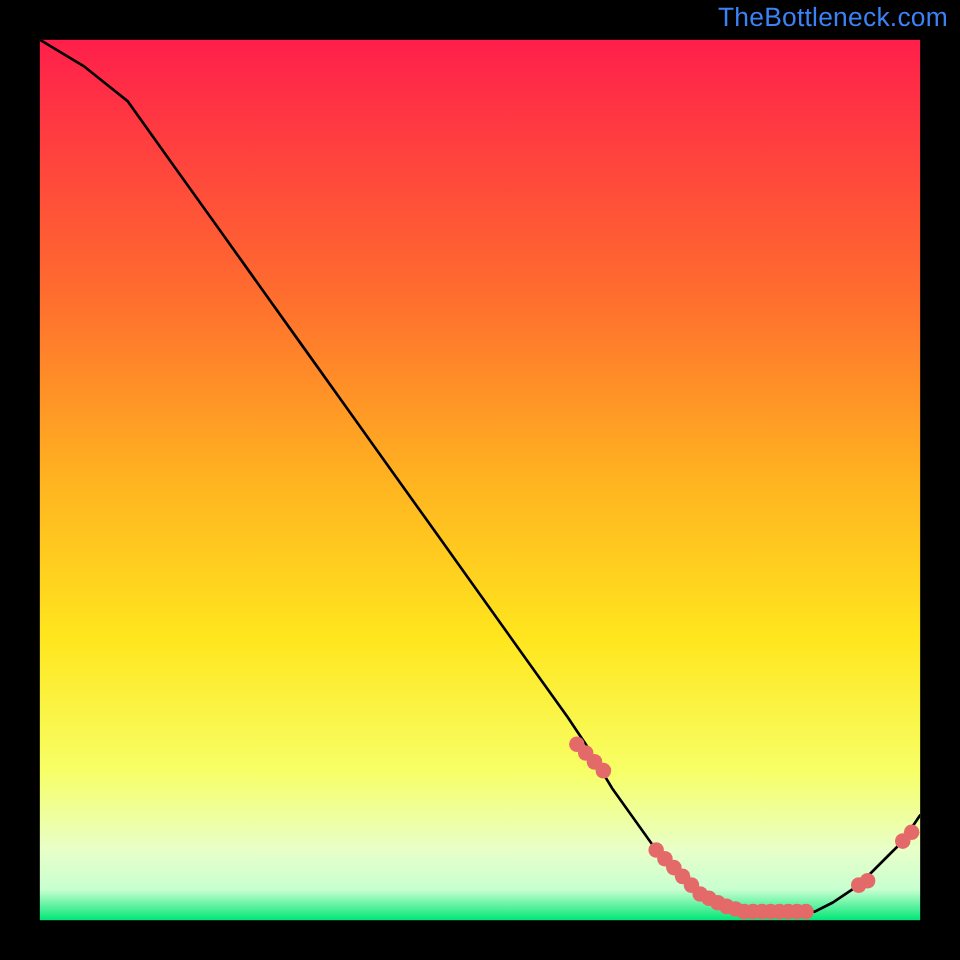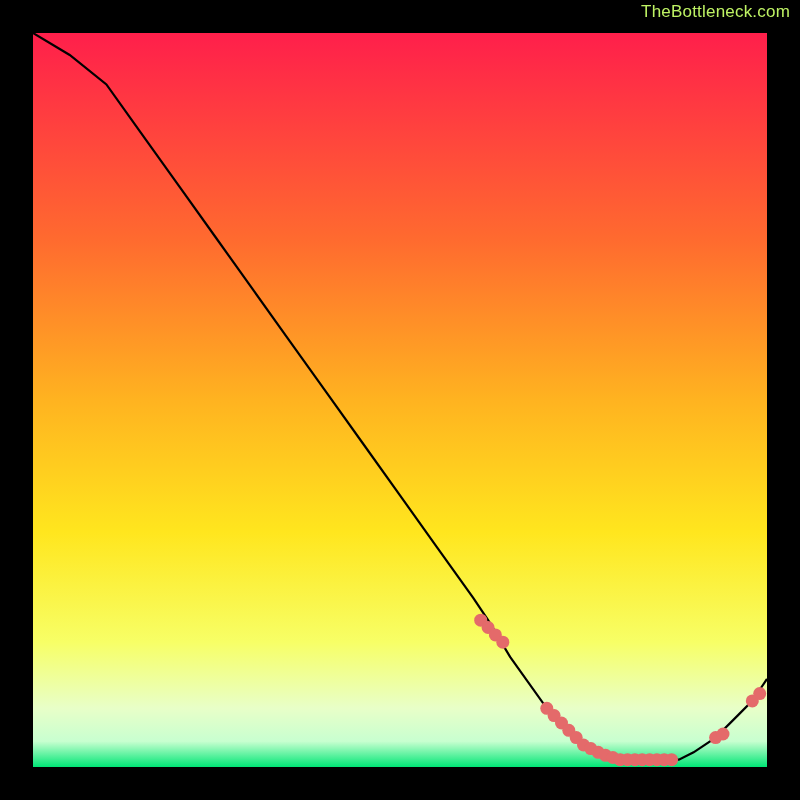--- a/index.html
+++ b/index.html
@@ -14,22 +14,22 @@
   .frame {
     position: relative;
     width: 800px;
     height: 800px;
     background: #000;
   }
   .watermark {
     position: absolute;
     top: 2px;
     right: 10px;
-    color: #bef264;
-    font-size: 17px;
+    color: #3b82f6;
+    font-size: 22px;
     letter-spacing: 0.2px;
     font-weight: 400;
   }
   .plot {
     position: absolute;
     left: 33px;
     top: 33px;
     width: 734px;
     height: 734px;
   }

